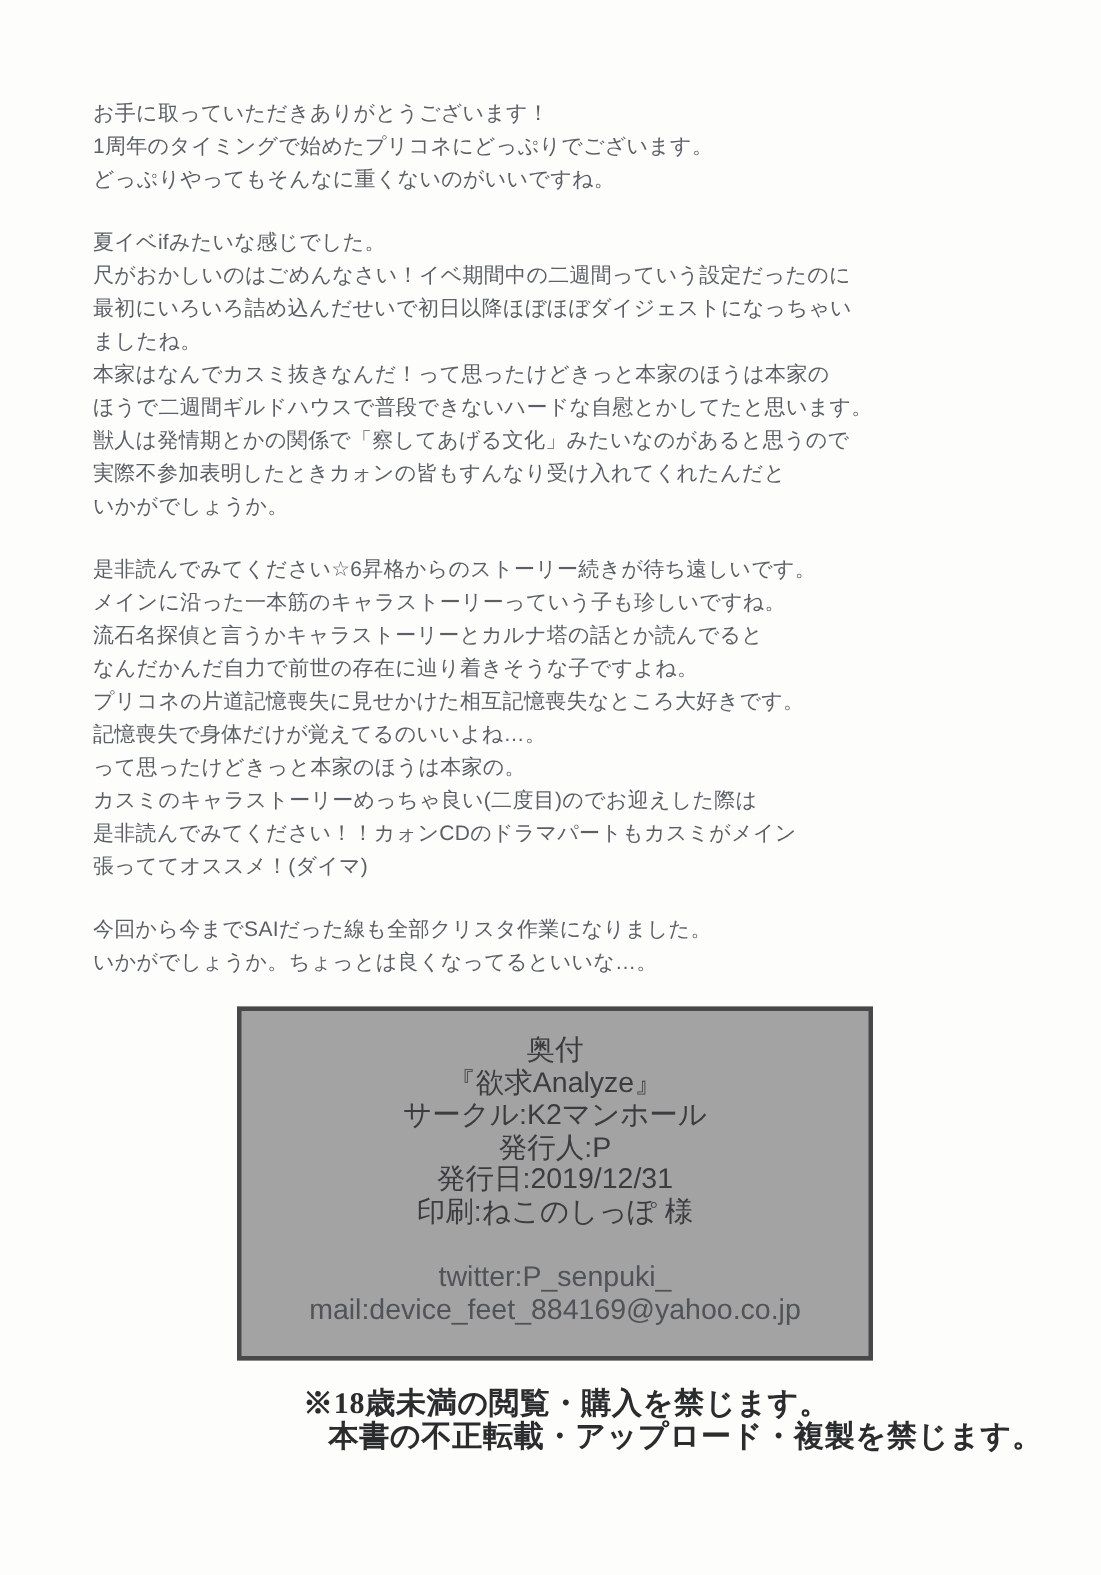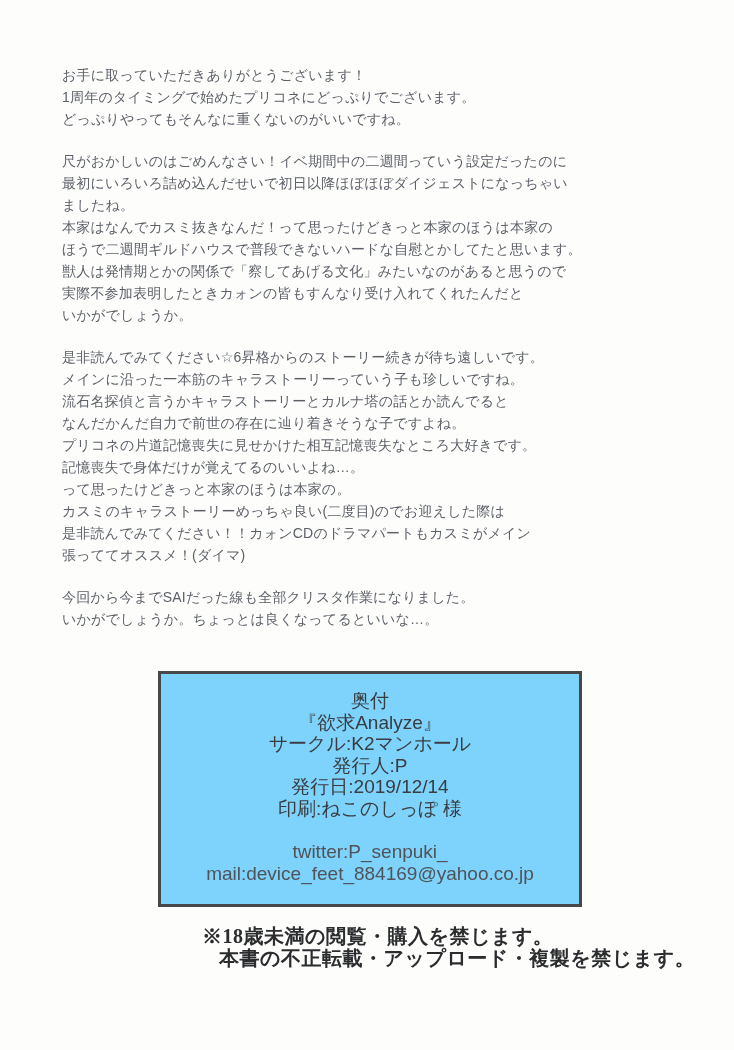--- a/index.html
+++ b/index.html
@@ -33,21 +33,21 @@
   .para + .para { margin-top: 20px; }
   .line { white-space: nowrap; }
   
   .colophon-box {
     position: absolute;
     left: 158px;
     top: 671px;
     width: 424px;
     height: 236px;
     border: 3px solid #48484a;
-    background: #7dd3fc;
+    background: #a3a3a3;
     text-align: center;
     padding-top: 16px;
     color: #3a3c40;
     font-size: 19px;
     line-height: 21.5px;
   }
   .colophon-box .cline { white-space: nowrap; }
   .colophon-box .contact-group { margin-top: 22px; color: #505358; }
   
   .disclaimer {
@@ -70,20 +70,21 @@
 
   <div class="afterword">
 
     <div class="para">
       <div class="line">お手に取っていただきありがとうございます！</div>
       <div class="line">1周年のタイミングで始めたプリコネにどっぷりでございます。</div>
       <div class="line">どっぷりやってもそんなに重くないのがいいですね。</div>
     </div>
 
     <div class="para">
+      <div class="line">夏イベifみたいな感じでした。</div>
       <div class="line">尺がおかしいのはごめんなさい！イベ期間中の二週間っていう設定だったのに</div>
       <div class="line">最初にいろいろ詰め込んだせいで初日以降ほぼほぼダイジェストになっちゃい</div>
       <div class="line">ましたね。</div>
       <div class="line">本家はなんでカスミ抜きなんだ！って思ったけどきっと本家のほうは本家の</div>
       <div class="line">ほうで二週間ギルドハウスで普段できないハードな自慰とかしてたと思います。</div>
       <div class="line">獣人は発情期とかの関係で「察してあげる文化」みたいなのがあると思うので</div>
       <div class="line">実際不参加表明したときカォンの皆もすんなり受け入れてくれたんだと</div>
       <div class="line">いかがでしょうか。</div>
     </div>
 
@@ -105,21 +106,21 @@
       <div class="line">いかがでしょうか。ちょっとは良くなってるといいな…。</div>
     </div>
 
   </div>
 
   <div class="colophon-box">
     <div class="cline">奥付</div>
     <div class="cline">『欲求Analyze』</div>
     <div class="cline">サークル:K2マンホール</div>
     <div class="cline">発行人:P</div>
-    <div class="cline">発行日:2019/12/14</div>
+    <div class="cline">発行日:2019/12/31</div>
     <div class="cline">印刷:ねこのしっぽ 様</div>
     <div class="contact-group">
       <div class="cline">twitter:P_senpuki_</div>
       <div class="cline">mail:device_feet_884169@yahoo.co.jp</div>
     </div>
   </div>
 
   <div class="disclaimer">
     <div class="dline1">※18歳未満の閲覧・購入を禁じます。</div>
     <div class="dline2">本書の不正転載・アップロード・複製を禁じます。</div>

